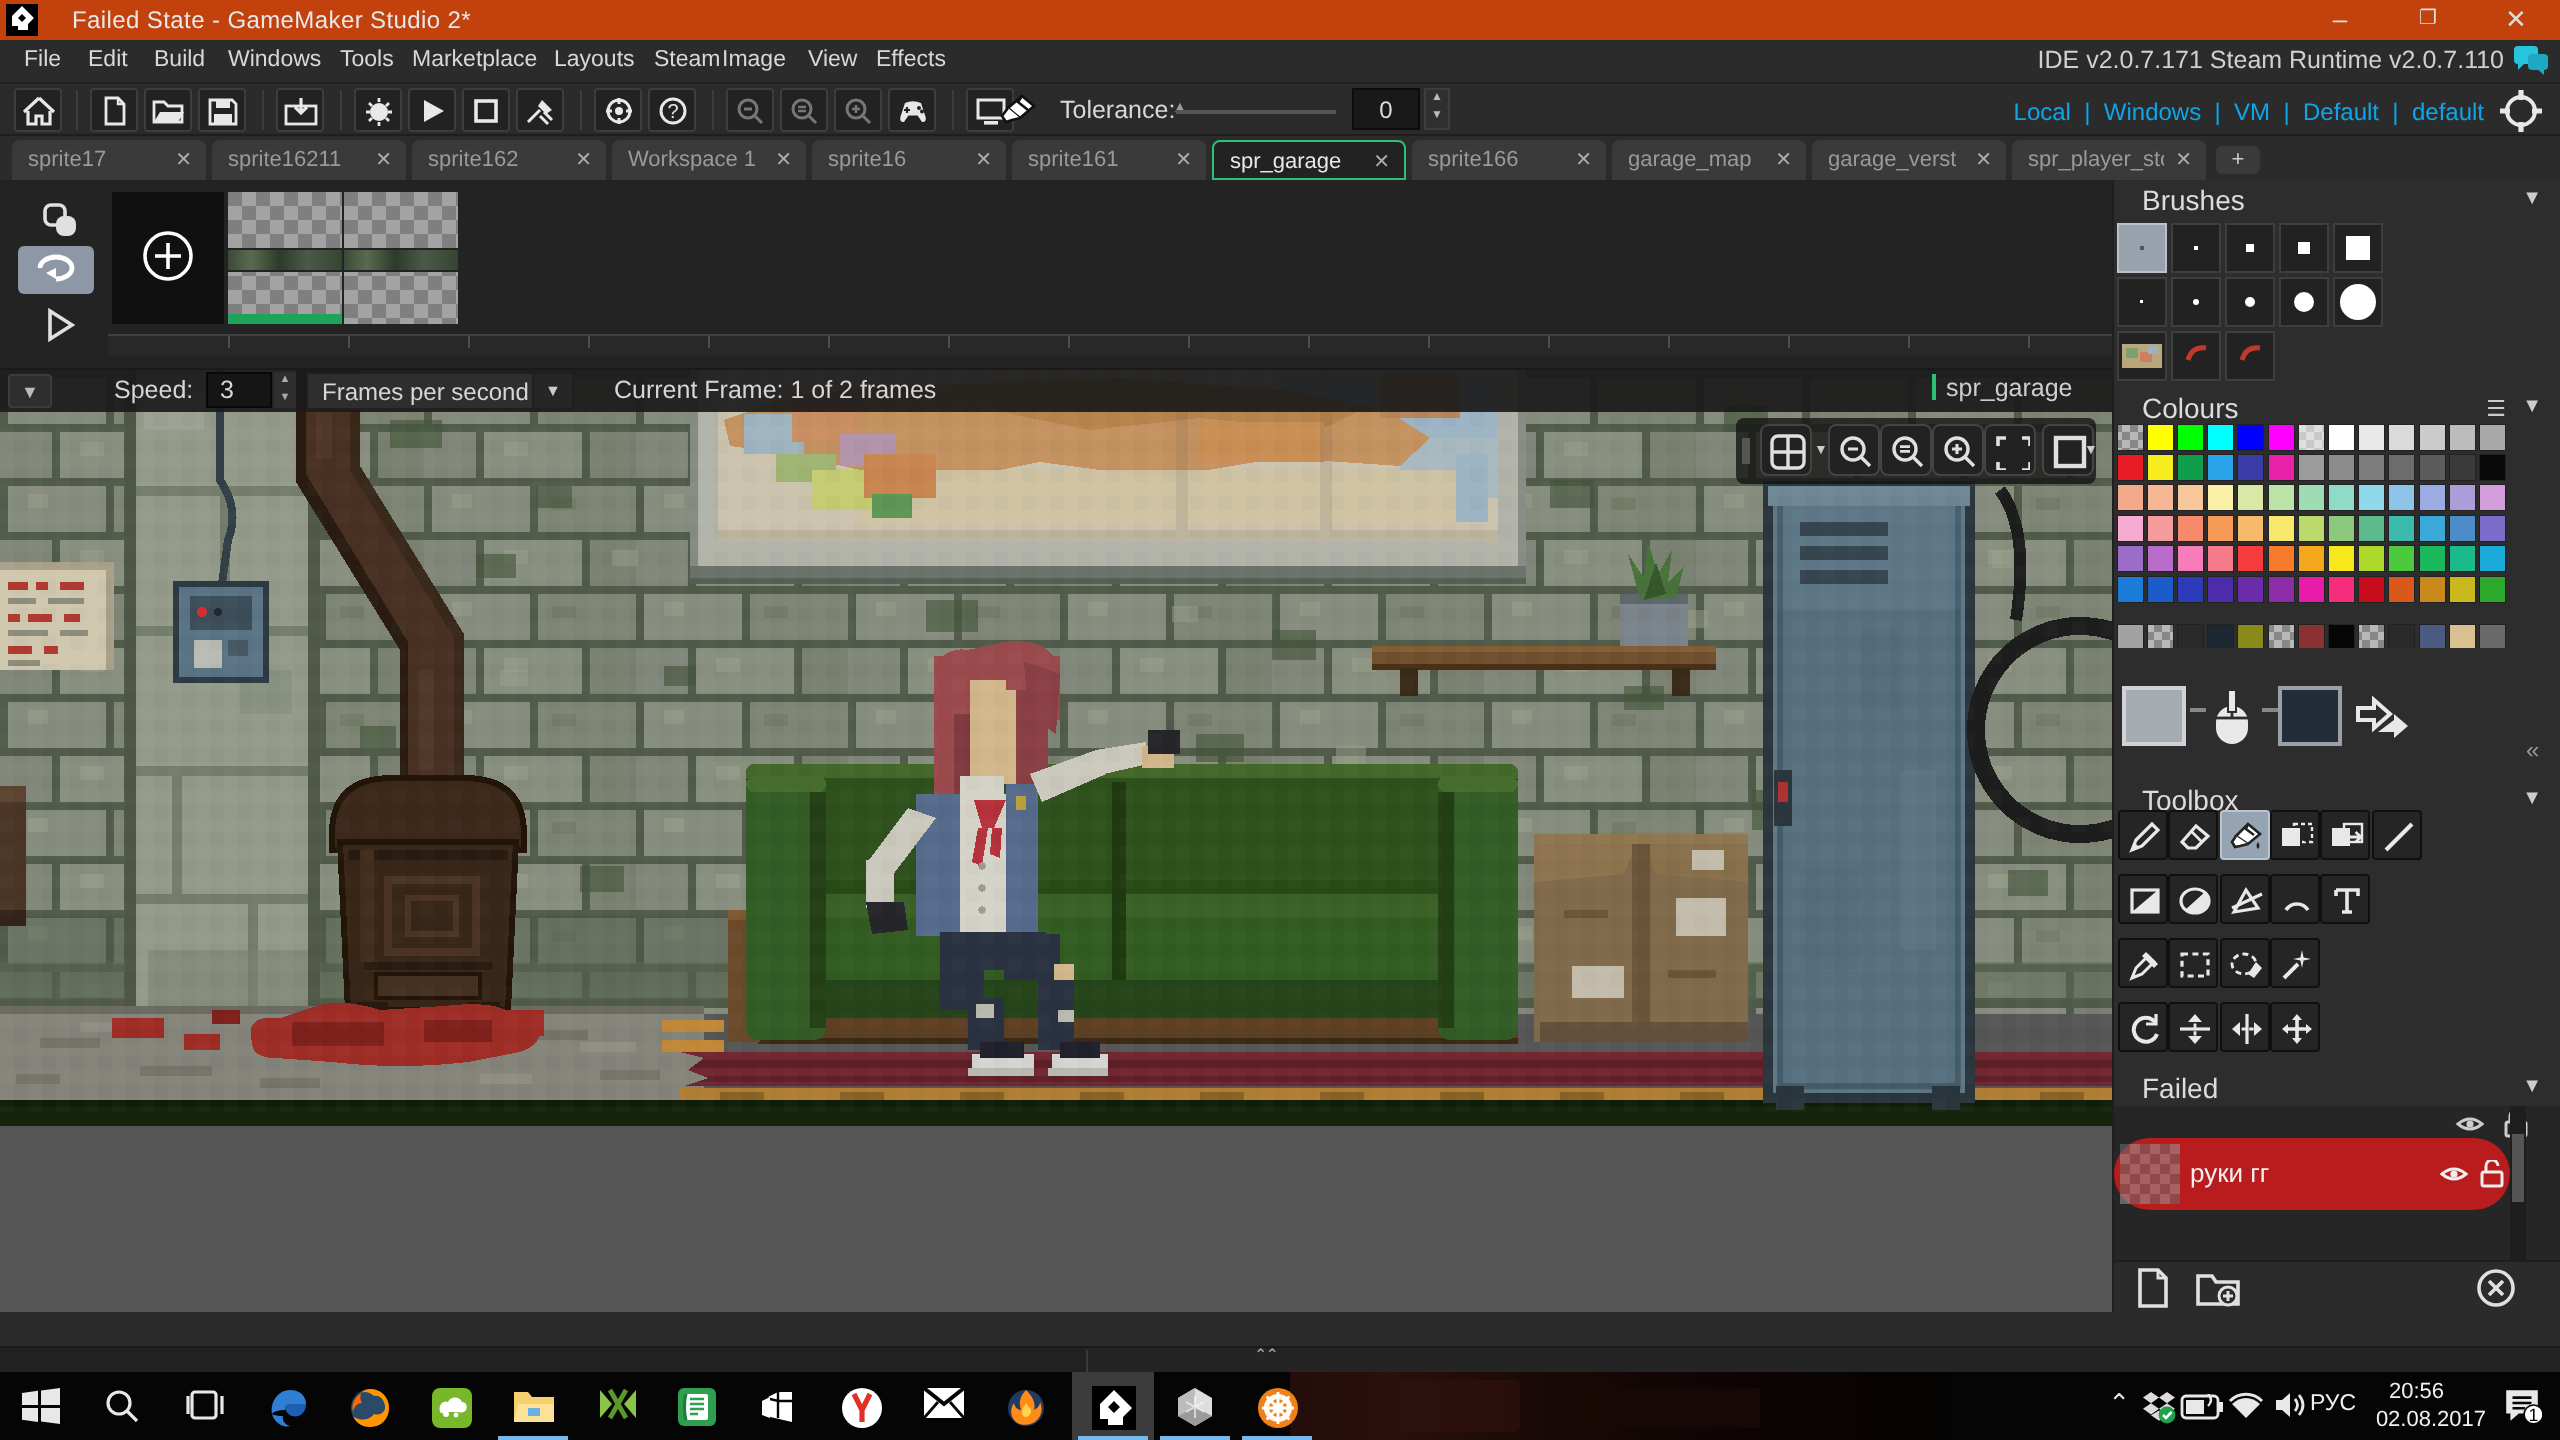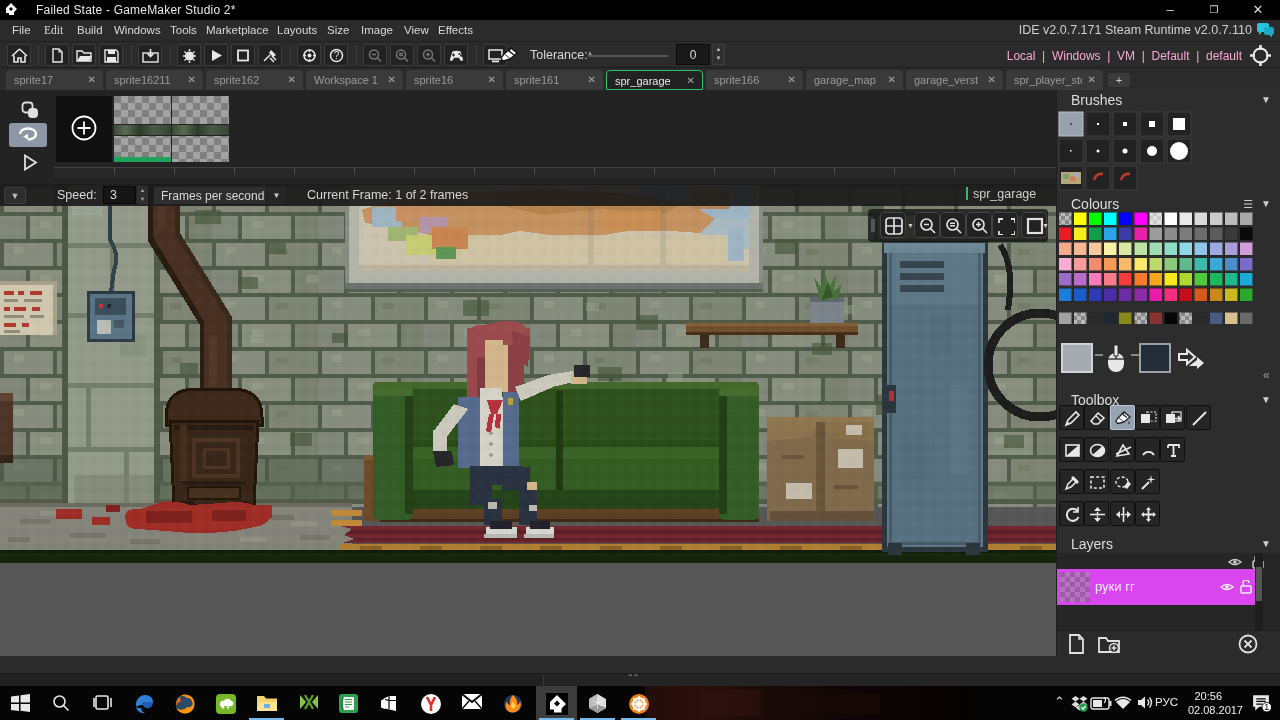--- a/index.html
+++ b/index.html
@@ -1,40 +1,40 @@
 <!DOCTYPE html>
 <html><head>
 <meta charset="utf-8">
 <style>
 html,body{margin:0;padding:0;width:1280px;height:720px;overflow:hidden;background:#000;}
 *{box-sizing:border-box;}
 body{font-family:"Liberation Sans",sans-serif;-webkit-font-smoothing:antialiased;}
 #app{position:absolute;left:0;top:0;width:1280px;height:720px;background:#2b2b2b;}
 .abs{position:absolute;}
 
-#titlebar{left:0;top:0;width:1280px;height:20px;background:#000000;color:#e8e8e8;font-size:12px;padding-left:24px;}
+#titlebar{left:0;top:0;width:1280px;height:20px;background:#c2410c;color:#e8e8e8;font-size:12px;padding-left:24px;}
 #titlebar .logo{position:absolute;left:3px;top:2px;width:16px;height:16px;background:#000;}
 #titlebar .ttl{position:absolute;left:36px;top:3px;letter-spacing:0.2px;}
 .winbtn{position:absolute;top:0;width:44px;height:20px;color:#dcdcdc;font-size:13px;text-align:center;line-height:19px;}
 
 #menubar{left:0;top:20px;width:1280px;height:22px;background:#2b2b2b;color:#d8d8d8;font-size:11.5px;border-bottom:1px solid #222;}
 #menubar span.m{position:absolute;top:4px;}
 #idever{position:absolute;right:28px;top:3px;color:#d0d0d0;font-size:12.5px;}
 #chaticon{position:absolute;right:6px;top:3px;width:17px;height:14px;}
 
 #toolbar{left:0;top:42px;width:1280px;height:26px;background:#2b2b2b;border-bottom:1px solid #1e1e1e;}
 .tbtn{position:absolute;top:2px;width:24px;height:22px;background:#222222;border:1px solid #3d3d3d;border-radius:2px;}
 .tbtn svg{position:absolute;left:3px;top:3px;}
 .tsep{position:absolute;top:3px;width:1px;height:20px;background:#3c3c3c;}
 #tol{position:absolute;left:530px;top:6px;color:#d8d8d8;font-size:12.5px;}
 #tolslider{position:absolute;left:588px;top:13px;width:80px;height:2px;background:#555;}
 #tolmark{position:absolute;left:586px;top:7px;color:#999;font-size:8px;}
 #tolval{position:absolute;left:676px;top:2px;width:34px;height:21px;background:#191919;border:1px solid #0c0c0c;color:#ddd;font-size:12px;text-align:center;line-height:20px;}
 #tolspin{position:absolute;left:712px;top:2px;width:13px;height:21px;background:#2f2f2f;border:1px solid #3d3d3d;color:#bbb;font-size:6px;text-align:center;line-height:9px;}
-#targets{position:absolute;right:38px;top:7px;color:#f9a8d4;font-size:12px;}
+#targets{position:absolute;right:38px;top:7px;color:#0ea5e9;font-size:12px;}
 
 #tabbar{left:0;top:68px;width:1280px;height:22px;background:#2b2b2b;}
 .tab{position:absolute;top:2px;height:20px;width:97px;background:#3a3a3a;border-radius:4px 4px 0 0;color:#9a9a9a;font-size:11px;}
 .tab .tn{position:absolute;left:8px;top:4px;white-space:nowrap;overflow:hidden;max-width:68px;}
 .tab .tx{position:absolute;right:7px;top:4px;font-size:10px;color:#aaa;}
 .tab.active{background:#222;border:1px solid #2fbf71;color:#e8e8e8;}
 #tabplus{position:absolute;top:5px;height:14px;width:22px;background:#3a3a3a;border-radius:3px;color:#ccc;font-size:11px;text-align:center;line-height:14px;}
 
 #frames{left:0;top:90px;width:1056px;height:95px;background:#232323;border-bottom:1px solid #1a1a1a;}
 #frames .sidebt{position:absolute;}
@@ -87,27 +87,27 @@
           <rect width="16" height="16" fill="#000"></rect>
           <path d="M8 1 L14 7 L11 10 L11 13 L6 13 L6 11 L3 11 L3 6 Z M8 5 L6 7 L8 9 L10 7 Z" fill="#fff"></path>
         </svg></div>
     <div class="ttl">Failed State - GameMaker Studio 2*</div>
     <div class="winbtn" style="right:88px;">–</div>
     <div class="winbtn" style="right:44px;font-size:10px;">❐</div>
     <div class="winbtn" style="right:0;">✕</div>
   </div>
   <div class="abs" id="menubar">
     <span class="m" style="left:12px;">File</span>
-      <span class="m" style="left:44px;font-family:Liberation Serif, serif;">Edit</span>
+      <span class="m" style="left:44px;">Edit</span>
       <span class="m" style="left:77px;">Build</span>
       <span class="m" style="left:114px;">Windows</span>
       <span class="m" style="left:170px;">Tools</span>
       <span class="m" style="left:206px;">Marketplace</span>
       <span class="m" style="left:277px;">Layouts</span>
-      <span class="m" style="left:327px;">Size</span>
+      <span class="m" style="left:327px;">Steam</span>
       <span class="m" style="left:361px;">Image</span>
       <span class="m" style="left:404px;">View</span>
       <span class="m" style="left:438px;">Effects</span>
     <span id="idever">IDE v2.0.7.171 Steam Runtime v2.0.7.110</span>
     <span id="chaticon"><svg width="17" height="15" viewBox="0 0 17 15">
           <rect x="0" y="0" width="12" height="9" rx="2" fill="#27c4e0"></rect>
           <path d="M2 8 L2 12 L6 8 Z" fill="#27c4e0"></path>
           <rect x="7" y="4" width="10" height="8" rx="2" fill="#1da8c4"></rect>
           <path d="M15 11 L15 14.5 L11 11 Z" fill="#1da8c4"></path>
         </svg></span>
@@ -999,31 +999,31 @@
           </svg>
         </div>
         <div class="tool" style="left:78px;top:411px;">
           <svg width="19" height="19" viewBox="0 0 19 19">
             <path d="M9.5 2 L12 5 L7 5 Z M9.5 17 L7 14 L12 14 Z M2 9.5 L5 7 L5 12 Z M17 9.5 L14 7 L14 12 Z" fill="#e8e8e8"></path>
             <path d="M9.5 4 L9.5 15 M4 9.5 L15 9.5" stroke="#e8e8e8" stroke-width="1.8"></path>
           </svg>
         </div>
       </div>
     <div class="phead" style="top:446px;">
-        <span class="pt">Layers</span>
+        <span class="pt">Failed</span>
         <span class="pc">▼</span>
       </div>
     <div class="abs" style="left:0;top:463px;width:224px;height:77px;background:#262626;"></div>
     <svg class="abs" style="left:170px;top:465px;" width="40" height="14" viewBox="0 0 40 14">
         <path d="M2 7 Q8 2 14 7 Q8 12 2 7 Z" fill="none" stroke="#ccc" stroke-width="1.5"></path>
         <circle cx="8" cy="7" r="1.8" fill="#ccc"></circle>
         <rect x="26" y="6" width="10" height="7" rx="1" fill="none" stroke="#ccc" stroke-width="1.5"></rect>
         <path d="M28 6 L28 3 A3 3 0 0 1 34 3" fill="none" stroke="#ccc" stroke-width="1.5"></path>
       </svg>
-    <div class="abs" style="left:0;top:479px;width:198px;height:36px;background:#d946ef;">
+    <div class="abs" style="left:0;top:479px;width:198px;height:36px;background:#b91c1c;border-radius:18px;">
       <div class="abs" style="left:3px;top:3px;width:30px;height:30px;background:repeating-conic-gradient(#9a9a9a 0% 25%, #6e6e6e 0% 50%) 0 0/10px 10px;opacity:0.55;"></div>
       <span class="abs" style="left:38px;top:10px;font-size:13px;color:#f0f0f0;">руки гг</span>
       <svg class="abs" style="left:162px;top:11px;" width="34" height="14" viewBox="0 0 34 14">
           <path d="M2 7 Q8 2 14 7 Q8 12 2 7 Z" fill="none" stroke="#eee" stroke-width="1.5"></path>
           <circle cx="8" cy="7" r="1.8" fill="#eee"></circle>
           <rect x="22" y="6" width="10" height="7" rx="1" fill="none" stroke="#eee" stroke-width="1.5"></rect>
           <path d="M24 6 L24 3 A3 3 0 0 1 30 3" fill="none" stroke="#eee" stroke-width="1.5"></path>
         </svg>
     </div>
     <div class="abs" style="left:198px;top:463px;width:8px;height:77px;background:#1e1e1e;">

